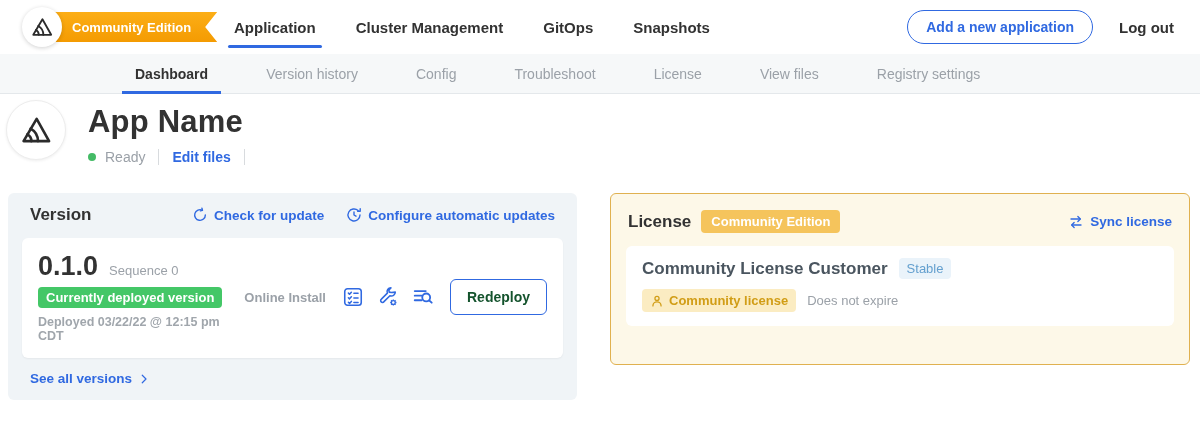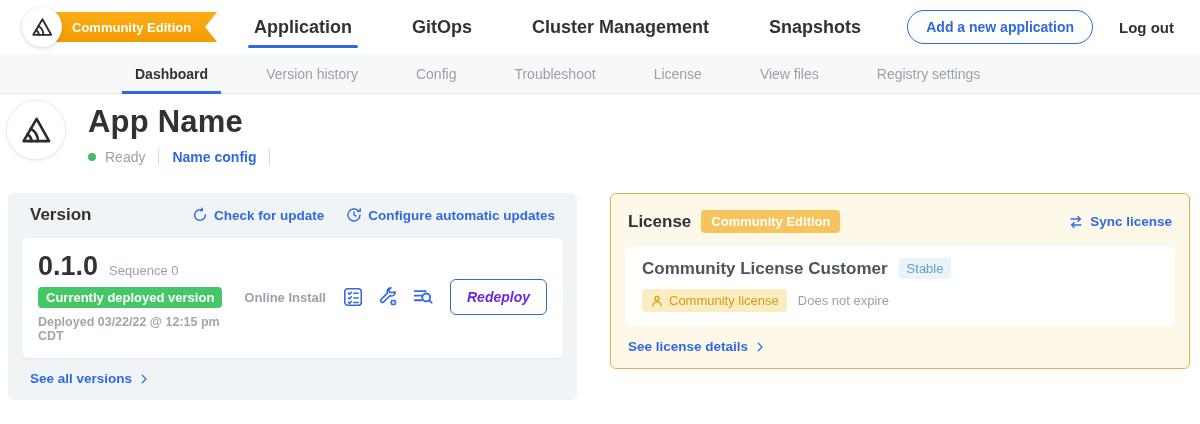--- a/index.html
+++ b/index.html
@@ -9,22 +9,22 @@
   
   .topbar { display:flex; align-items:center; height:54px; background:#fff; padding-right:26px; }
   .brand { position:relative; width:218px; height:54px; flex:none; }
   .ribbon { position:absolute; left:40px; top:12px; height:30px; display:flex; align-items:center;
     padding:0 26px 0 32px; color:#fff; font-size:13px; font-weight:bold;
     background:linear-gradient(180deg,#fcae16,#f49b02);
     clip-path:polygon(0 0,100% 0,calc(100% - 12px) 50%,100% 100%,0 100%); }
   .brand-circle { position:absolute; left:22px; top:7px; width:40px; height:40px; border-radius:50%;
     background:#fff; box-shadow:0 1px 4px rgba(0,0,0,.18); display:flex; align-items:center; justify-content:center; z-index:2; }
   .topnav { display:flex; gap:40px; margin-left:16px; height:100%; align-items:stretch; }
-  .topnav-item { display:flex; align-items:center; font-size:18px; font-weight:bold; color:#323232;
-    position:relative; cursor:pointer;margin-left:20px; }
+  .topnav-item { display:flex; align-items:center; font-size:15px; font-weight:bold; color:#323232;
+    position:relative; cursor:pointer; }
   .topnav-item.active::after { content:""; position:absolute; left:-6px; right:-6px; bottom:6px;
     height:3px; background:#3069e1; border-radius:2px; }
   .topbar-right { margin-left:auto; display:flex; align-items:center; gap:26px; }
   .add-app-btn { border:1px solid #3069e1; color:#3069e1; background:#fff; border-radius:17px;
     padding:8px 18px; font-size:14px; font-weight:bold; cursor:pointer; font-family:inherit; }
   .logout { font-size:15px; font-weight:bold; color:#323232; cursor:pointer; }
 
   
   .subnav { height:40px; background:#f6f8f9; border-bottom:1px solid #e4e8eb; display:flex;
     align-items:stretch; padding-left:106px; }
@@ -60,37 +60,37 @@
     box-shadow:0 1px 2px rgba(0,0,0,.05); display:flex; align-items:center; }
   .ver-row1 { display:flex; align-items:baseline; gap:11px; }
   .ver-num { font-size:27px; font-weight:bold; }
   .ver-seq { font-size:13px; color:#9ba1a8; }
   .deployed-badge { display:inline-block; background:#44c767; color:#fff; font-size:13px;
     font-weight:bold; padding:3px 8px; border-radius:4px; margin:5px 0 7px; }
   .deployed-at { font-size:12.5px; font-weight:bold; color:#a0a6ac; }
   .ver-right { margin-left:auto; display:flex; align-items:center; gap:13px; }
   .install-type { font-size:13px; font-weight:bold; color:#9ba1a8; margin-right:3px; white-space:nowrap; }
   .tool-icon { color:#3069e1; cursor:pointer; display:flex; }
-  .redeploy-btn { border:1px solid #3069e1; color:#6d28d9; background:#fff; border-radius:6px;
-    padding:9px 16px; font-size:14px; font-weight:bold; cursor:pointer; font-family:inherit; margin-left:3px;font-style:italic; }
+  .redeploy-btn { border:1px solid #3069e1; color:#14532d; background:#fff; border-radius:6px;
+    padding:9px 16px; font-size:14px; font-weight:bold; cursor:pointer; font-family:inherit; margin-left:3px; }
   .see-link { margin:13px 0 0 8px; }
 
   .license-card { width:580px; min-height:172px; background:#fdf8e8; border:1px solid #e0b150;
     border-radius:6px; padding:16px 15px 14px; }
   .lc-header { display:flex; align-items:center; gap:10px; margin:0 2px 13px; }
   .edition-badge { background:#f5c45c; color:#fff; font-size:13px; font-weight:bold;
     padding:4px 10px; border-radius:4px; }
   .lc-sync { margin-left:auto; }
   .license-inner { background:#fff; border-radius:6px; padding:12px 16px 14px; }
   .cust-row { display:flex; align-items:center; gap:11px; }
   .cust-name { font-size:17px; font-weight:bold; color:#4a555f; }
   .stable-badge { background:#eaf3fa; color:#64a0cf; font-size:13px; padding:3px 8px; border-radius:4px; }
   .lic-row2 { display:flex; align-items:center; gap:11px; margin-top:10px; }
   .community-badge { display:flex; align-items:center; gap:5px; background:#fbecc2; color:#d19d16;
-    font-size:13px; font-weight:normal; padding:4px 8px; border-radius:4px; }
+    font-size:13px; font-weight:bold; padding:4px 8px; border-radius:4px; }
   .expire-text { font-size:13px; color:#9ba1a8; }
 </style>
 </head>
 <body>
 
 <div class="topbar">
   <div class="brand">
     <div class="ribbon">
       <span>Community Edition</span>
     </div>
@@ -105,24 +105,24 @@
           </svg>
       </span>
     </div>
   </div>
 
   <div class="topnav">
     <div class="topnav-item active">
         <span>Application</span>
       </div>
     <div class="topnav-item">
+        <span>Cluster Management</span>
+      </div>
+    <div class="topnav-item">
         <span>GitOps</span>
-      </div>
-    <div class="topnav-item">
-        <span>Cluster Management</span>
       </div>
     <div class="topnav-item">
         <span>Snapshots</span>
       </div>
   </div>
 
   <div class="topbar-right">
     <button class="add-app-btn">Add a new application</button>
     <span class="logout">Log out</span>
   </div>
@@ -163,21 +163,21 @@
           </g>
         </svg>
     </span>
   </div>
   <div>
     <div class="app-title">App Name</div>
     <div class="status-row">
       <span class="ready-dot"></span>
       <span class="ready-text">Ready</span>
       <span class="vdiv"></span>
-      <span class="edit-config">Name config</span>
+      <span class="edit-config">Edit files</span>
       <span class="vdiv"></span>
     </div>
   </div>
 </div>
 
 <div class="main">
 
   <div class="version-card">
     <div class="vc-header">
       <span class="card-title">Version</span>
@@ -301,23 +301,15 @@
                   <path d="M5 20.5 a7 7 0 0 1 14 0"></path>
                 </g>
               </svg>
           </span>
           <span>Community license</span>
         </span>
         <span class="expire-text">Does not expire</span>
       </div>
     </div>
 
-    <div class="blue-link see-link" style="margin-left:2px;">
-      <span>See license details</span>
-      <span style="display:flex;">
-        <svg width="12" height="12" viewBox="0 0 24 24">
-            <path d="M8.5 4.5 L16 12 L8.5 19.5" fill="none" stroke="currentColor" stroke-width="2.4" stroke-linecap="round" stroke-linejoin="round"></path>
-          </svg>
-      </span>
-    </div>
   </div>
 
 </div>
 
 </body></html>

